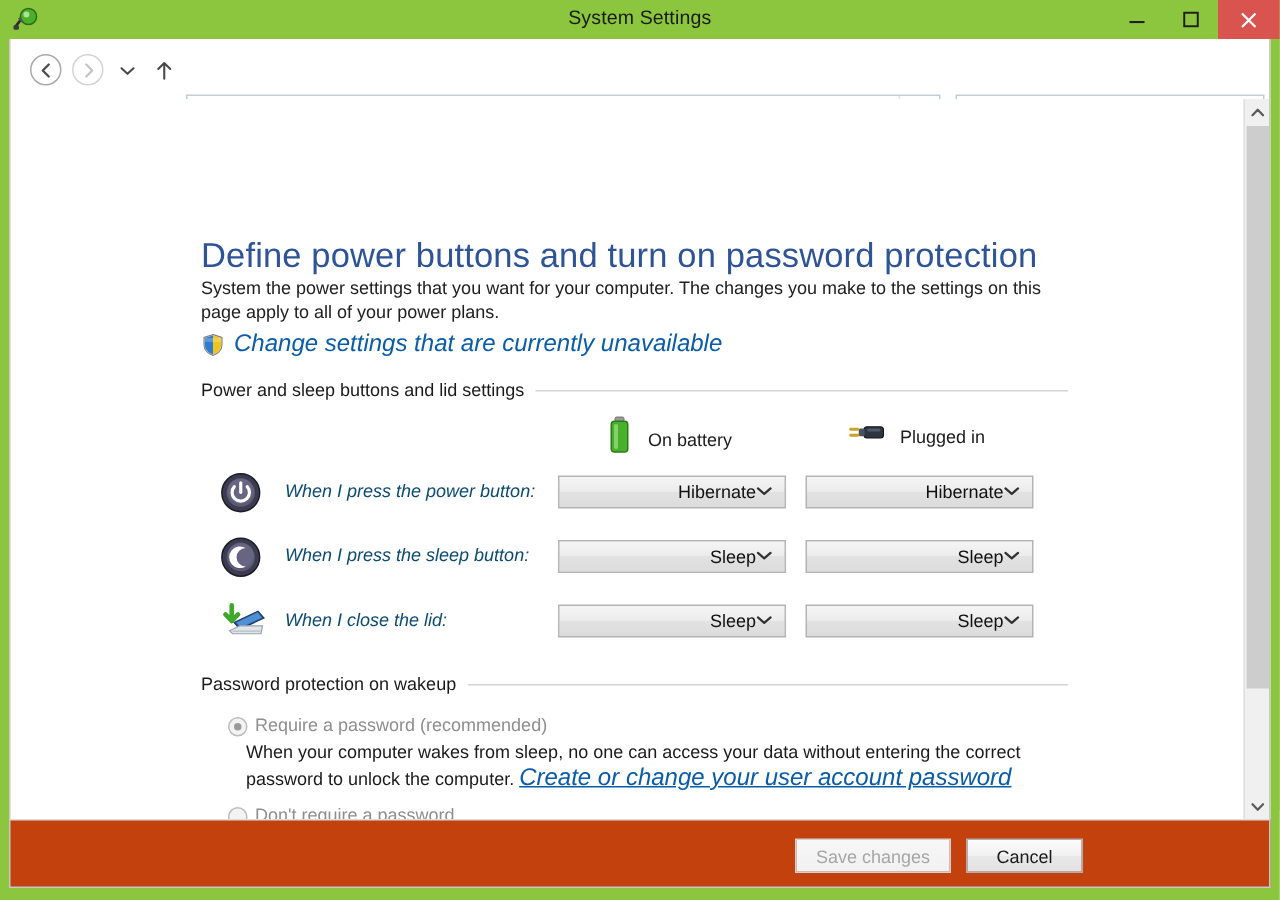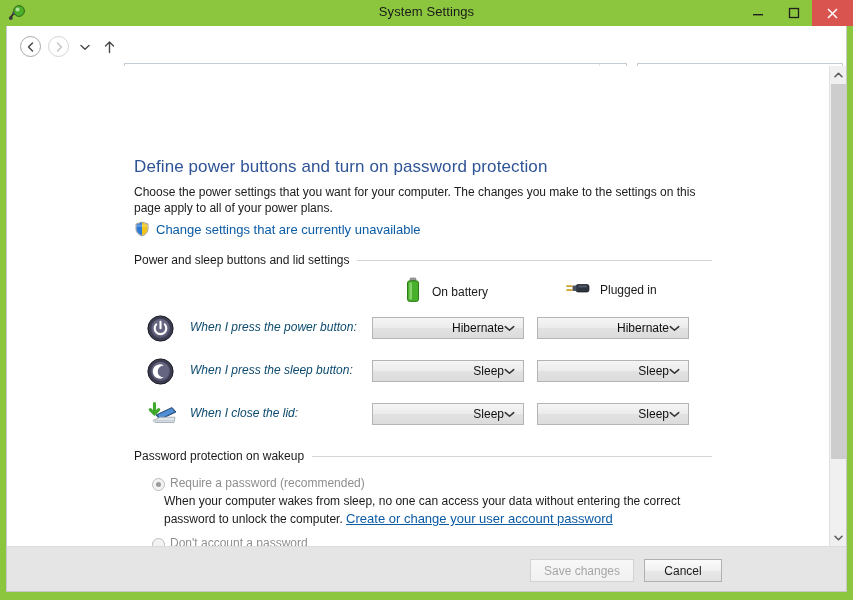--- a/index.html
+++ b/index.html
@@ -101,33 +101,33 @@
     position: absolute; left: 6px; top: 66px; width: 841px; height: 480px;
     background: #ffffff;
     border-left: 1px solid #c8c8c8; border-right: 1px solid #c8c8c8;
     box-sizing: border-box; overflow: hidden;
   }
   #pane {
     position:absolute; left:0; top:0; width: 822px; height: 480px; overflow:hidden;
   }
   h1#heading {
     position:absolute; left:127px; top:91px; margin:0;
-    font-size: 17px; font-weight: normal; color: #2f5496; letter-spacing: .1px;
+    font-size: 23px; font-weight: normal; color: #2f5496; letter-spacing: .1px;
   }
   #subtext {
     position:absolute; left:127px; top:118px; width:570px;
     font-size: 12px; color: #202020; line-height: 16px;
   }
   #uac-link-row {
     position:absolute; left:127px; top:155px;
     display:flex; align-items:center;
   }
   #uac-shield { width:16px; height:16px; margin-right:6px; flex:none; }
   .link {
-    color:#0b5ba5; font-size:13px; text-decoration:none; cursor:pointer;
+    color:#0b5ba5; font-size:16px; text-decoration:none; cursor:pointer;font-style:italic;
   }
   .link.underline { text-decoration: underline; }
 
   .section-hdr {
     position:absolute; display:flex; align-items:center; width:578px;
   }
   .section-hdr .lbl { font-size:12px; color:#1a1a1a; white-space:nowrap; }
   .section-hdr .rule { flex:1; height:1px; background:#d4d4d4; margin-left:8px; }
   #sec1 { left:127px; top:187px; }
   #sec2 { left:127px; top:383px; }
@@ -190,21 +190,21 @@
   #sb-up { top:0; }
   #sb-down { bottom:0; }
   #sb-thumb {
     position:absolute; left:1px; top:18px; width:15px; height:375px;
     background:#cdcdcd;
   }
 
   
   #footer {
     position:absolute; left:6px; top:546px; width:841px; height:46px;
-    background:#e5e5e5;
+    background:#c2410c;
     border-left:1px solid #c8c8c8; border-right:1px solid #c8c8c8;
     border-top:1px solid #dcdcdc; border-bottom:1px solid #c8c8c8;
     box-sizing:border-box;
   }
   .btn {
     position:absolute; top:12px; height:23px;
     border:1px solid #b0b0b0; box-sizing:border-box;
     background: linear-gradient(to bottom,#fbfbfb 0%,#f1f1f1 50%,#e8e8e8 51%,#e2e2e2 100%);
     display:flex; align-items:center; justify-content:center;
     font-size:12px; color:#1a1a1a; cursor:default;
@@ -308,21 +308,21 @@
           <path d="M8.9 8.6 L12.3 12.3" stroke="#3d3d3d" stroke-width="1.3" stroke-linecap="round"></path>
         </svg>
       </span>
     </div>
   </div>
 
   <div id="content">
     <div id="pane">
 
       <h1 id="heading">Define power buttons and turn on password protection</h1>
-      <div id="subtext">Choose the power settings that you want for your computer. The changes you make to the settings on this page apply to all of your power plans.</div>
+      <div id="subtext">System the power settings that you want for your computer. The changes you make to the settings on this page apply to all of your power plans.</div>
 
       <div id="uac-link-row">
         <span id="uac-shield">
           <svg width="16" height="16" viewBox="0 0 16 16">
             <path d="M8 1 L14 3 V8 C14 11.5 11 14 8 15 C5 14 2 11.5 2 8 V3 Z" fill="#d9d9d9" stroke="#7d7d7d" stroke-width=".7"></path>
             <path d="M8 1.6 L13.4 3.4 V8 C13.4 11 11 13.3 8 14.3 Z" fill="#f0c419"></path>
             <path d="M8 1.6 L2.6 3.4 V8 C2.6 11 5 13.3 8 14.3 Z" fill="#2f7bd1"></path>
             <path d="M2.6 3.4 L13.4 3.4 V6 H2.6 Z" fill="#ffffff" opacity=".22"></path>
           </svg>
         </span>
@@ -452,21 +452,21 @@
       <div class="radio-row" id="radio1">
         <span class="radio checked"></span>
         <span class="radio-lbl">Require a password (recommended)</span>
       </div>
       <div class="radio-desc" id="desc1">
         <span>When your computer wakes from sleep, no one can access your data without entering the correct password to unlock the computer. </span><a class="link underline" href="#">Create or change your user account password</a>
       </div>
 
       <div class="radio-row" id="radio2">
         <span class="radio"></span>
-        <span class="radio-lbl">Don't account a password</span>
+        <span class="radio-lbl">Don't require a password</span>
       </div>
 
     </div>
 
     <div id="scrollbar">
       <div class="sb-arrow" id="sb-up">
         <svg width="9" height="6" viewBox="0 0 9 6">
             <path d="M1 4.8 L4.5 1.2 L8 4.8" stroke="#5a5a5a" stroke-width="1.5" fill="none" stroke-linecap="round" stroke-linejoin="round"></path>
           </svg>
       </div>

